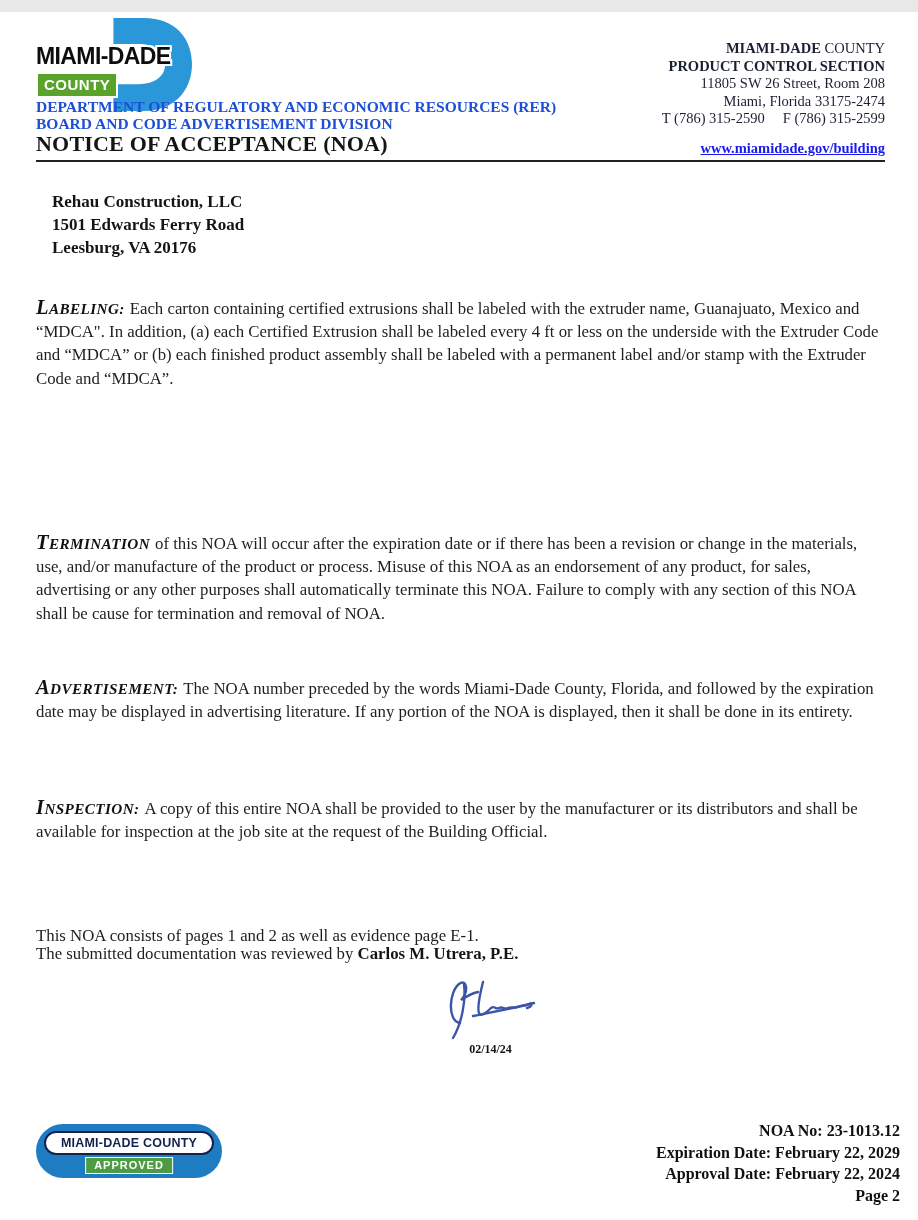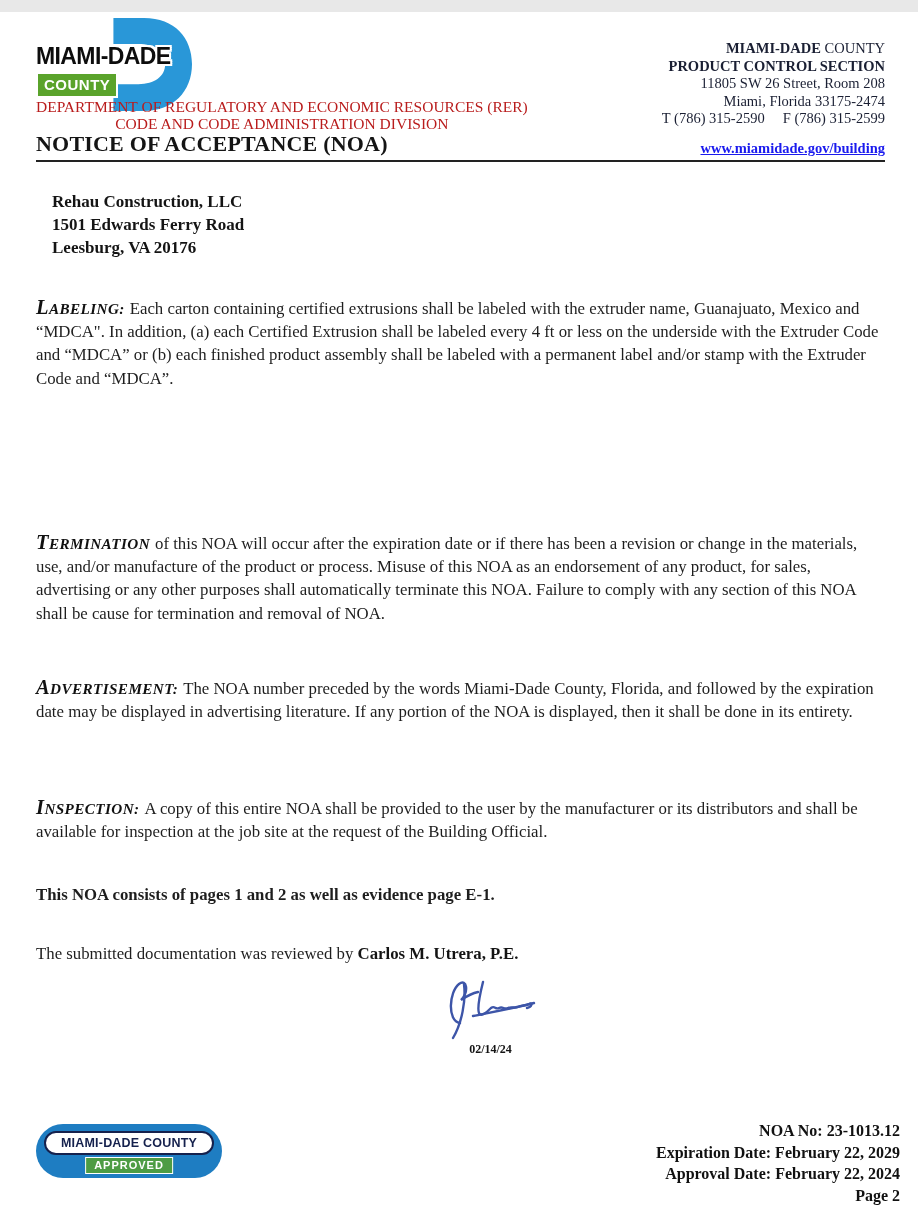--- a/index.html
+++ b/index.html
@@ -18,21 +18,21 @@
                  0 -2px 0 #fff, 0 2px 0 #fff, -2px 0 0 #fff, 2px 0 0 #fff;
   }
   .county-box {
     position:absolute; left:36px; top:60px;
     font-family:"Liberation Sans", sans-serif; font-weight:700; font-size:15px;
     letter-spacing:0.5px; color:#ffffff; background:#5aa32b;
     padding:2px 6px 3px 6px; border:2px solid #ffffff;
   }
   .dept-lines {
     position:absolute; left:36px; top:86px; z-index:3;
-    font-weight:400; font-size:15.5px; line-height:17px; color:#b91c1c;text-align:center;
+    font-weight:700; font-size:15.5px; line-height:17px; color:#1d4ed8;
   }
   .doc-title {
     position:absolute; left:36px; top:119px; z-index:3;
     font-weight:700; font-size:22px; letter-spacing:0.2px; color:#141414;
   }
   .header-rule {
     position:absolute; left:36px; top:148px; width:849px; height:2px;
     background:#222222; z-index:3;
   }
   .header-right {
@@ -58,21 +58,21 @@
   .sec-heading {
     display:inline-block; font-weight:700; font-size:15.2px;
     letter-spacing:0.4px; line-height:1; margin-right:5px; color:#111111;font-style:italic;
   }
   .sec-heading::first-letter { font-size:20.5px; }
   .sec-0 { top:285px; }
   .sec-1 { top:425px; }
   .sec-2 { top:520px; }
   .sec-3 { top:665px; }
   .sec-4 { top:785px; }
-  .pages-note { position:absolute; left:36px; top:873px; font-size:16.8px;font-weight:bold; }
+  .pages-note { position:absolute; left:36px; top:914px; font-size:16.8px; }
   .review-line { position:absolute; left:36px; top:932px; font-size:16.8px; }
   .review-line .reviewer { font-weight:700; color:#141414; }
   .signature { position:absolute; left:438px; top:964px; width:105px; height:66px; }
   .sign-date {
     position:absolute; left:428px; top:1030px; width:125px; text-align:center;
     font-weight:700; font-size:12px; color:#141414;
   }
   
   .stamp {
     position:absolute; left:36px; top:1112px; width:186px; height:54px;
@@ -103,21 +103,21 @@
 
   <svg class="logo-d" viewBox="0 0 96 100" aria-hidden="true">
     <path fill="#2997d8" fill-rule="evenodd" d="M14,0 L46,0 C78,0 96,21 96,48 C96,77 76,97 46,97 L14,97 Z
          M14,27 L40,27 C57,27 68,35 68,48 C68,61 57,69 40,69 L14,69 Z"></path>
   </svg>
   <div class="brand-text">MIAMI-DADE</div>
   <div class="county-box">COUNTY</div>
 
   <div class="dept-lines">
     <div>DEPARTMENT OF REGULATORY AND ECONOMIC RESOURCES (RER)</div>
-    <div>CODE AND CODE ADMINISTRATION DIVISION</div>
+    <div>BOARD AND CODE ADVERTISEMENT DIVISION</div>
   </div>
   <div class="doc-title">NOTICE OF ACCEPTANCE (NOA)</div>
   <div class="header-rule"></div>
 
   <div class="header-right">
     <div class="hr-line"><span class="hr-bold">MIAMI-DADE</span><span> COUNTY</span></div>
     <div class="hr-line hr-bold">PRODUCT CONTROL SECTION</div>
     <div class="hr-line">11805 SW 26 Street, Room 208</div>
     <div class="hr-line">Miami, Florida 33175-2474</div>
     <div class="hr-line"><span>T (786) 315-2590</span><span class="phone-f">F (786) 315-2599</span></div>

